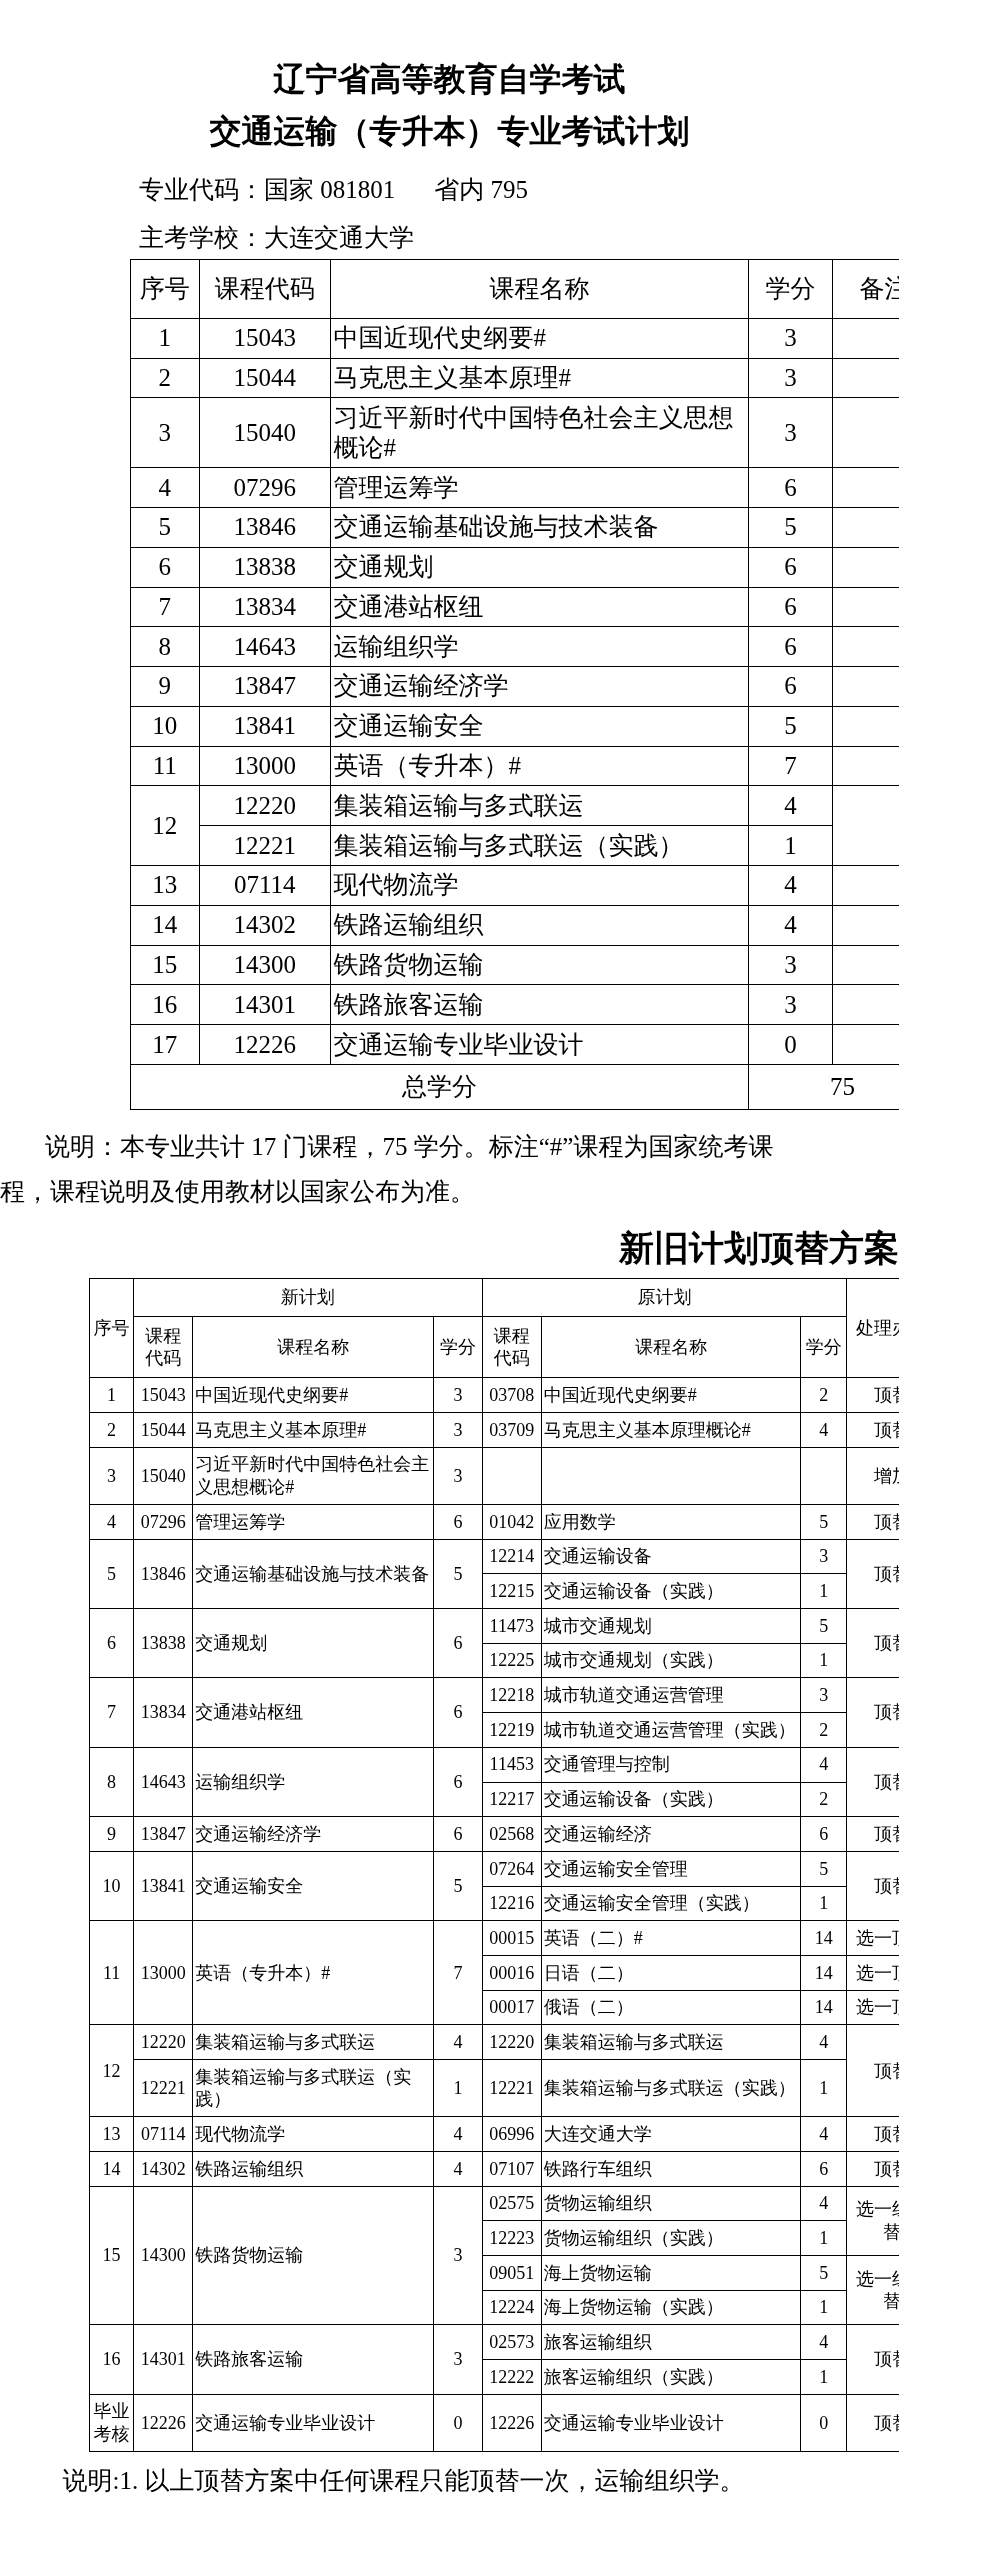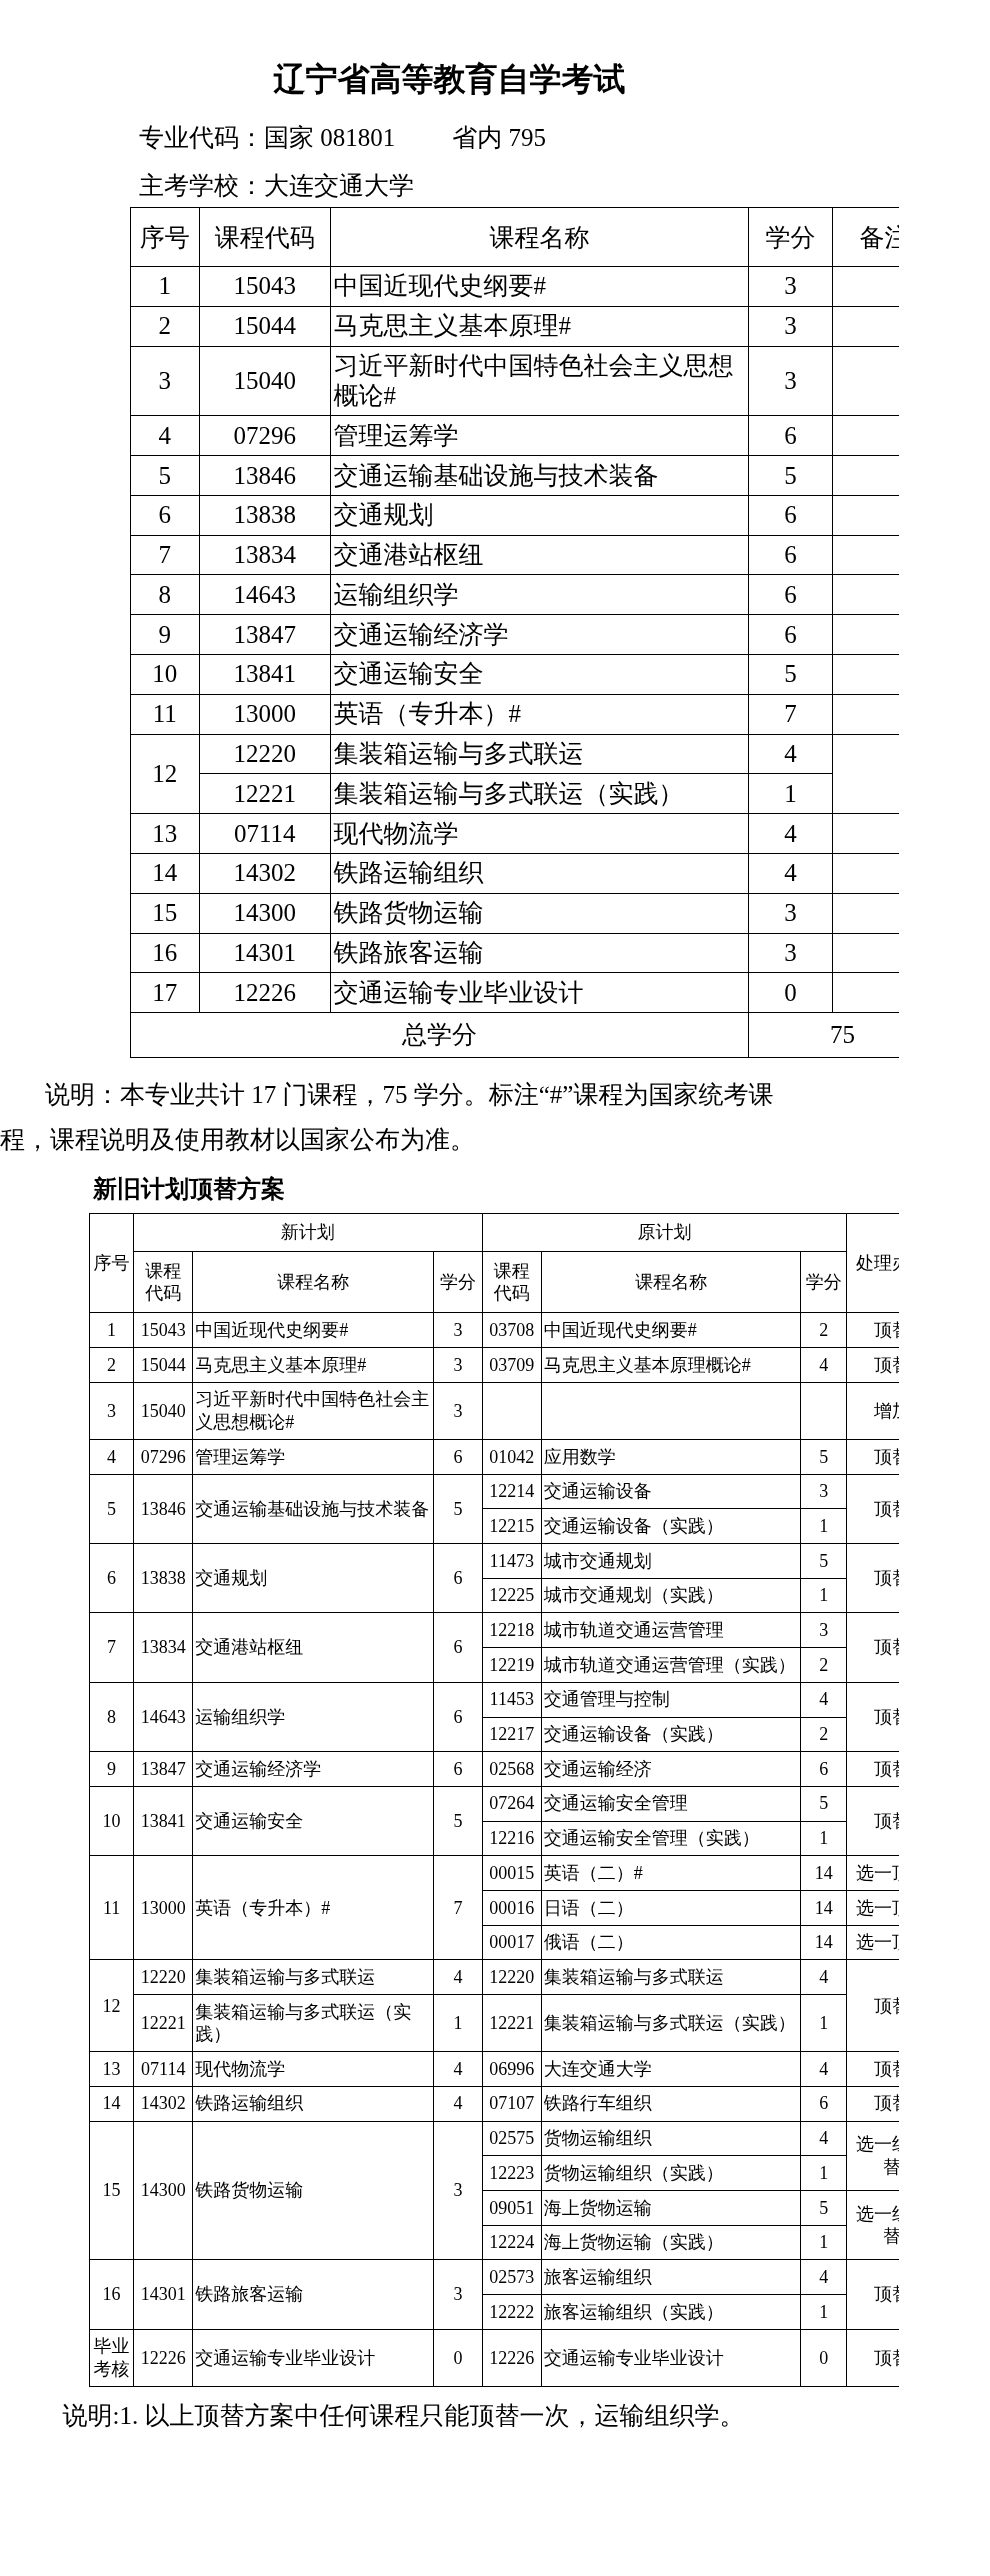--- a/index.html
+++ b/index.html
@@ -12,21 +12,21 @@
     overflow:hidden;
   }
   .title-block { margin-top:54px; text-align:center; }
   .title {
     font-family:"Liberation Sans","DejaVu Sans",sans-serif;
     font-weight:700; font-size:32px; line-height:1.62; color:#000;
   }
   .meta { font-size:25px; line-height:1.2; margin-left:139px; }
   .meta-code { margin-top:17.5px; }
   .meta-school { margin-top:17.5px; }
-  .meta .gap-left { margin-left:57px; }
+  .meta .gap-left { margin-left:39px; }
 
   table { border-collapse:collapse; table-layout:fixed; }
   td, th {
     border:1.2px solid #000;
     text-align:center; vertical-align:middle;
     font-weight:400; overflow:hidden;
     word-break:break-all;
   }
   td.name { text-align:left; padding-left:5px; }
 
@@ -50,32 +50,33 @@
   #replace-table thead tr:last-child th { border-bottom:1.9px solid #000; }
 
   .note {
     width:821px;
     font-size:25px; line-height:1.8;
   }
   #note1 { margin-top:13.7px; text-indent:1.8em; }
   #note2 { margin-top:6.2px; }
   #note2 p { text-indent:2.5em; }
   .sub-heading {
-    margin-left:93px; margin-top:13.7px;
+    margin-left:61px; margin-top:13.7px;
     font-family:"Liberation Sans","DejaVu Sans",sans-serif;
-    font-weight:700; font-size:24px; line-height:1.2;
+    font-weight:700; font-size:35px; line-height:1.2;text-align:right;
   }
 </style>
 </head>
 <body>
 
 <div class="page">
 
   <div class="title-block">
     <div class="title">辽宁省高等教育自学考试</div>
+    <div class="title">交通运输（专升本）专业考试计划</div>
   </div>
 
   <div class="meta meta-code">
     <span>专业代码：</span><span>国家 081801</span><span class="gap-left">省内 795</span>
   </div>
 
   <div class="meta meta-school">
     <span>主考学校：</span><span>大连交通大学</span>
   </div>
 

